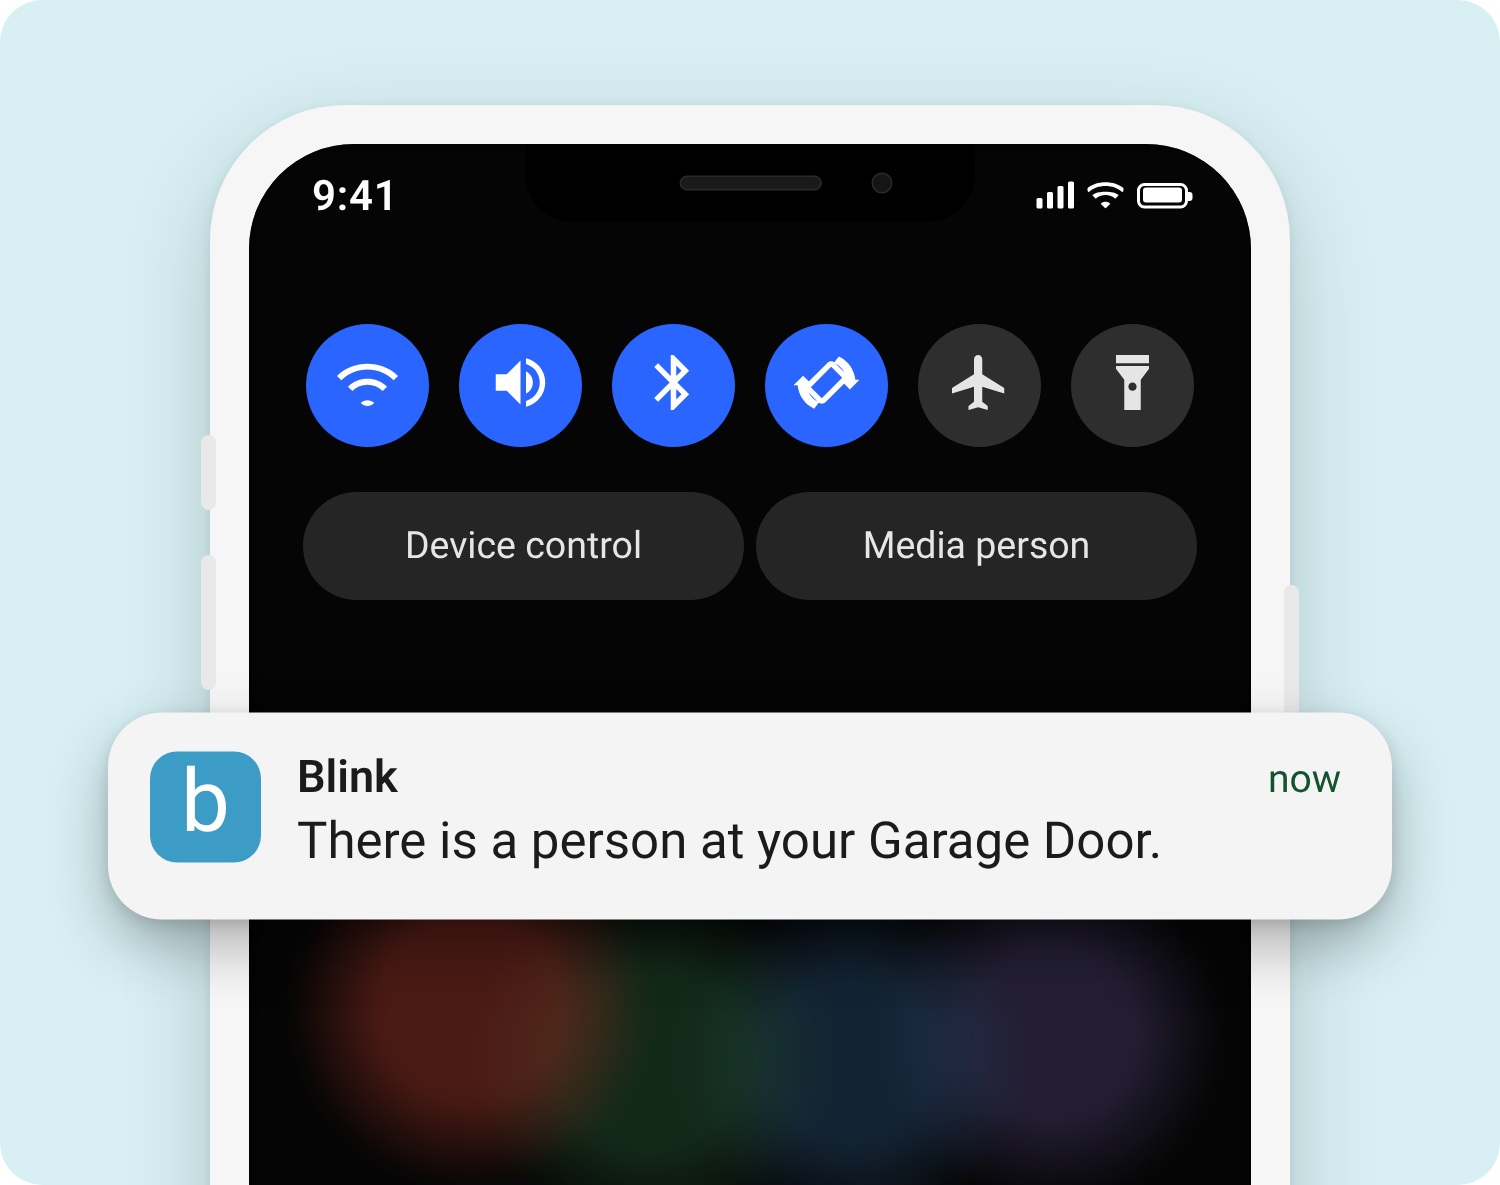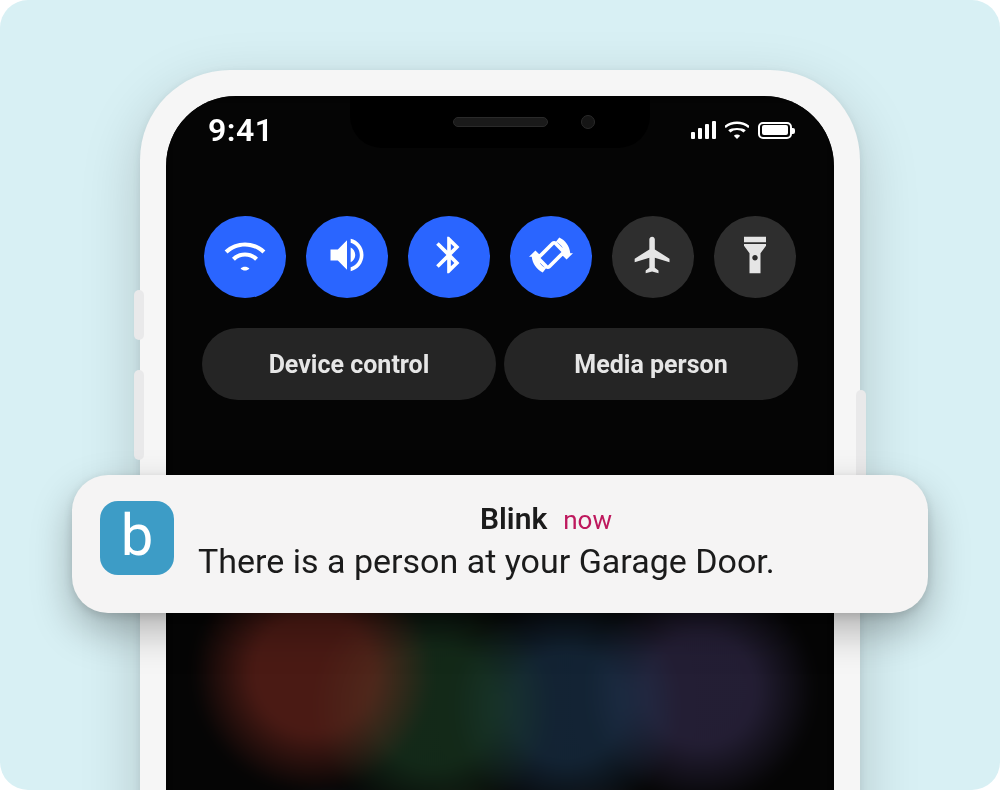--- a/index.html
+++ b/index.html
@@ -47,21 +47,21 @@
     z-index:3;
     display:flex;align-items:center;justify-content:center;gap:55px;
   }
   .speaker{width:95px;height:10px;border-radius:6px;background:#1a1a1a;border:1px solid #2a2a2a;}
   .camera-dot{width:14px;height:14px;border-radius:50%;background:#151515;border:1px solid #2a2a2a;position:absolute;right:55px;top:19px;}
   .status-bar{
     position:absolute;top:0;left:0;right:0;height:68px;z-index:2;
     display:flex;justify-content:space-between;align-items:center;
     padding:0 42px;color:#fff;font-weight:600;
   }
-  .status-time{font-size:32px;letter-spacing:0.5px;}
+  .status-time{font-size:28px;letter-spacing:0.5px;}
   .status-right{display:flex;align-items:center;gap:9px;}
   .signal-bars{display:flex;align-items:flex-end;gap:2.5px;height:18px;}
   .signal-bars span{width:4.5px;background:#fff;border-radius:1px;}
   .signal-bars span:nth-child(1){height:7px;}
   .signal-bars span:nth-child(2){height:11px;}
   .signal-bars span:nth-child(3){height:15px;}
   .signal-bars span:nth-child(4){height:18px;}
   .wifi-status svg{display:block;}
   .battery{width:34px;height:17px;border:2px solid #fff;border-radius:5px;position:relative;}
   .battery::after{content:'';position:absolute;right:-5px;top:4px;width:3px;height:6px;background:#fff;border-radius:0 2px 2px 0;}
@@ -70,21 +70,21 @@
   .qs-row{display:flex;gap:20px;justify-content:center;}
   .qs-btn{
     width:82px;height:82px;border-radius:50%;
     display:flex;align-items:center;justify-content:center;
     cursor:pointer;
   }
   .qs-on{background:#2a65ff;}
   .qs-off{background:rgba(80,80,80,0.55);}
   .qs-btn svg{width:44px;height:44px;fill:#fff;}
   .qs-off svg{fill:#e5e5e5;}
-  .qs-pill-row{display:flex;gap:8px;margin-top:30px;justify-content:flex-end;font-weight:bold;}
+  .qs-pill-row{display:flex;gap:8px;margin-top:30px;justify-content:flex-end;}
   .qs-pill{
     flex:1;min-width:0;
     height:72px;border-radius:36px;
     background:rgba(55,55,55,0.65);
     color:#e6e6e6;font-size:25px;
     display:flex;align-items:center;justify-content:center;
     cursor:pointer;
   }
   .notification{
     position:absolute;
@@ -98,23 +98,23 @@
   }
   .notif-icon{
     width:74px;height:74px;border-radius:18px;
     background:#3d9cc6;
     display:flex;align-items:center;justify-content:center;
     color:#fff;font-size:58px;font-weight:400;line-height:1;
     flex-shrink:0;
     padding-bottom:6px;
   }
   .notif-body{flex:1;min-width:0;color:#1b1b1b;}
-  .notif-head{display:flex;align-items:baseline;justify-content:center;gap:16px;}
+  .notif-head{display:flex;align-items:baseline;justify-content:space-between;gap:16px;}
   .notif-title{font-size:30px;font-weight:600;}
-  .notif-time{font-size:26px;color:#be185d;font-weight:400;}
+  .notif-time{font-size:26px;color:#14532d;font-weight:400;}
   .notif-msg{font-size:34px;font-weight:400;margin-top:4px;line-height:1.25;}
 </style>
 </head>
 <body>
 
 <div class="stage">
 
   <div class="phone">
     <div class="side-btn side-left-1"></div>
     <div class="side-btn side-left-2"></div>

